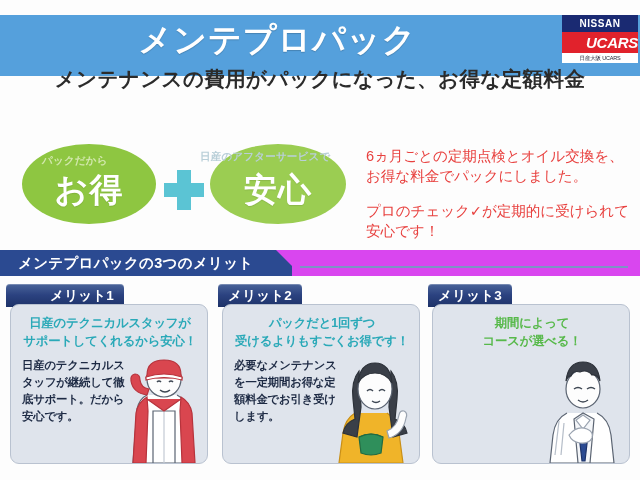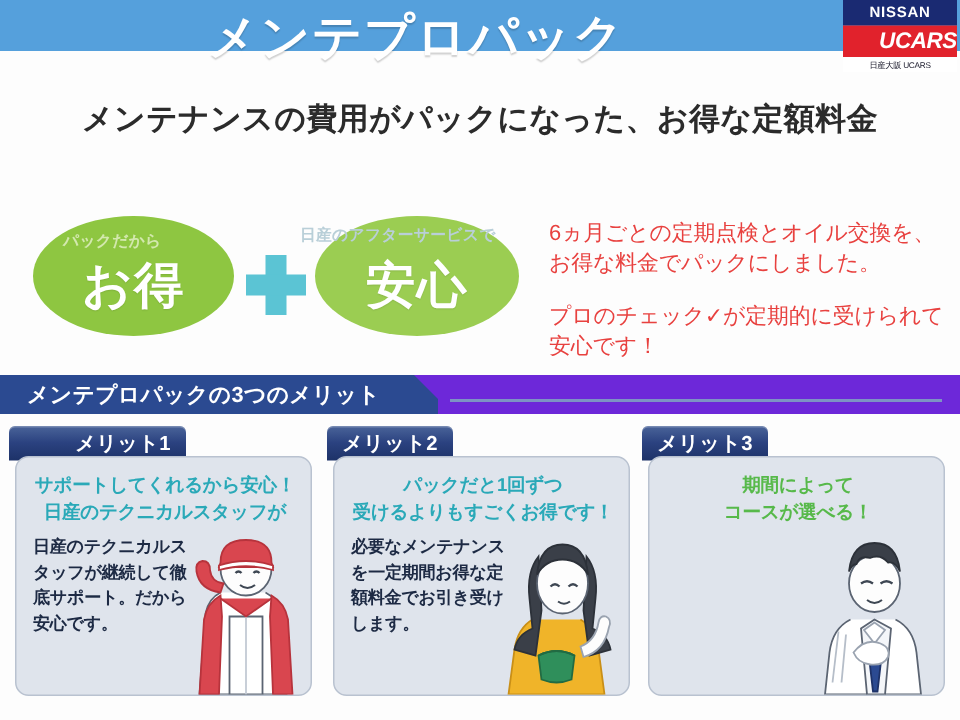--- a/index.html
+++ b/index.html
@@ -6,21 +6,21 @@
   body{
     width:640px;height:480px;overflow:hidden;
     background:#ffffff;
     font-family:"Liberation Sans","DejaVu Sans",sans-serif;
     -webkit-font-smoothing:antialiased;
   }
   #page{position:relative;width:640px;height:480px;background:#fdfdfd;overflow:hidden;}
 
   
   .header{
-    position:absolute;left:0;top:0;width:640px;height:34px;
+    position:absolute;left:0;top:15px;width:640px;height:61px;
     background:#55a0dc;
   }
   .header-title{
     position:absolute;left:0;top:1px;width:555px;height:48px;
     display:flex;align-items:center;justify-content:center;
     color:#ffffff;font-size:33px;font-weight:bold;letter-spacing:1px;
     text-shadow:0 1px 1px rgba(0,0,0,.18);
     white-space:nowrap;
   }
   .logo-box{
@@ -85,21 +85,21 @@
     position:absolute;left:366px;top:146px;width:268px;
     color:#e8413f;font-size:14.6px;font-weight:normal;line-height:1.38;
     letter-spacing:-.1px;
   }
   .red-copy p{margin:0;}
   .red-copy p.second{margin-top:15px;}
 
   
   .banner{
     position:absolute;left:0;top:250px;width:640px;height:26px;
-    background:#6d28d9;overflow:hidden;
+    background:#d946ef;overflow:hidden;
   }
   .banner-notch{
     position:absolute;left:0;top:0;height:26px;width:292px;
     background:#2b4a91;
     clip-path:polygon(0 0,276px 0,292px 16px,292px 26px,0 26px);
   }
   .banner-label{
     position:absolute;left:18px;top:0;height:26px;
     display:flex;align-items:center;
     color:#ffffff;font-size:14.5px;font-weight:bold;letter-spacing:.3px;
@@ -192,22 +192,22 @@
     <div class="banner-notch"></div>
     <div class="banner-label">メンテプロパックの3つのメリット</div>
     <div class="banner-rule"></div>
   </div>
 
   <div class="cards">
 
     <div class="tab t1">メリット1</div>
     <div class="card c1">
       <div class="card-head teal">
+        <div>日産のテクニカルスタッフが</div>
         <div>サポートしてくれるから安心！</div>
-        <div>日産のテクニカルスタッフが</div>
       </div>
       <div class="card-body">日産のテクニカルスタッフが継続して徹底サポート。だから安心です。</div>
       <div class="art">
         <svg viewBox="0 0 86 112" xmlns="http://www.w3.org/2000/svg">
           <g stroke="#5b6472" stroke-width="1.2" fill="none">
             <path d="M30 44 q-8 4 -10 14 l-4 54 h58 l-4 -54 q-2 -10 -10 -14" fill="#ffffff"></path>
             <path d="M30 46 q-9 5 -11 16 l-3 50 h13 l2 -52 z" fill="#d9464f" stroke="#b7333c"></path>
             <path d="M64 46 q9 5 11 16 l3 50 h-13 l-2 -52 z" fill="#d9464f" stroke="#b7333c"></path>
             <path d="M36 60 h22 v52 h-22 z" fill="#ffffff"></path>
             <path d="M47 60 v52" stroke="#c3cad4"></path>

